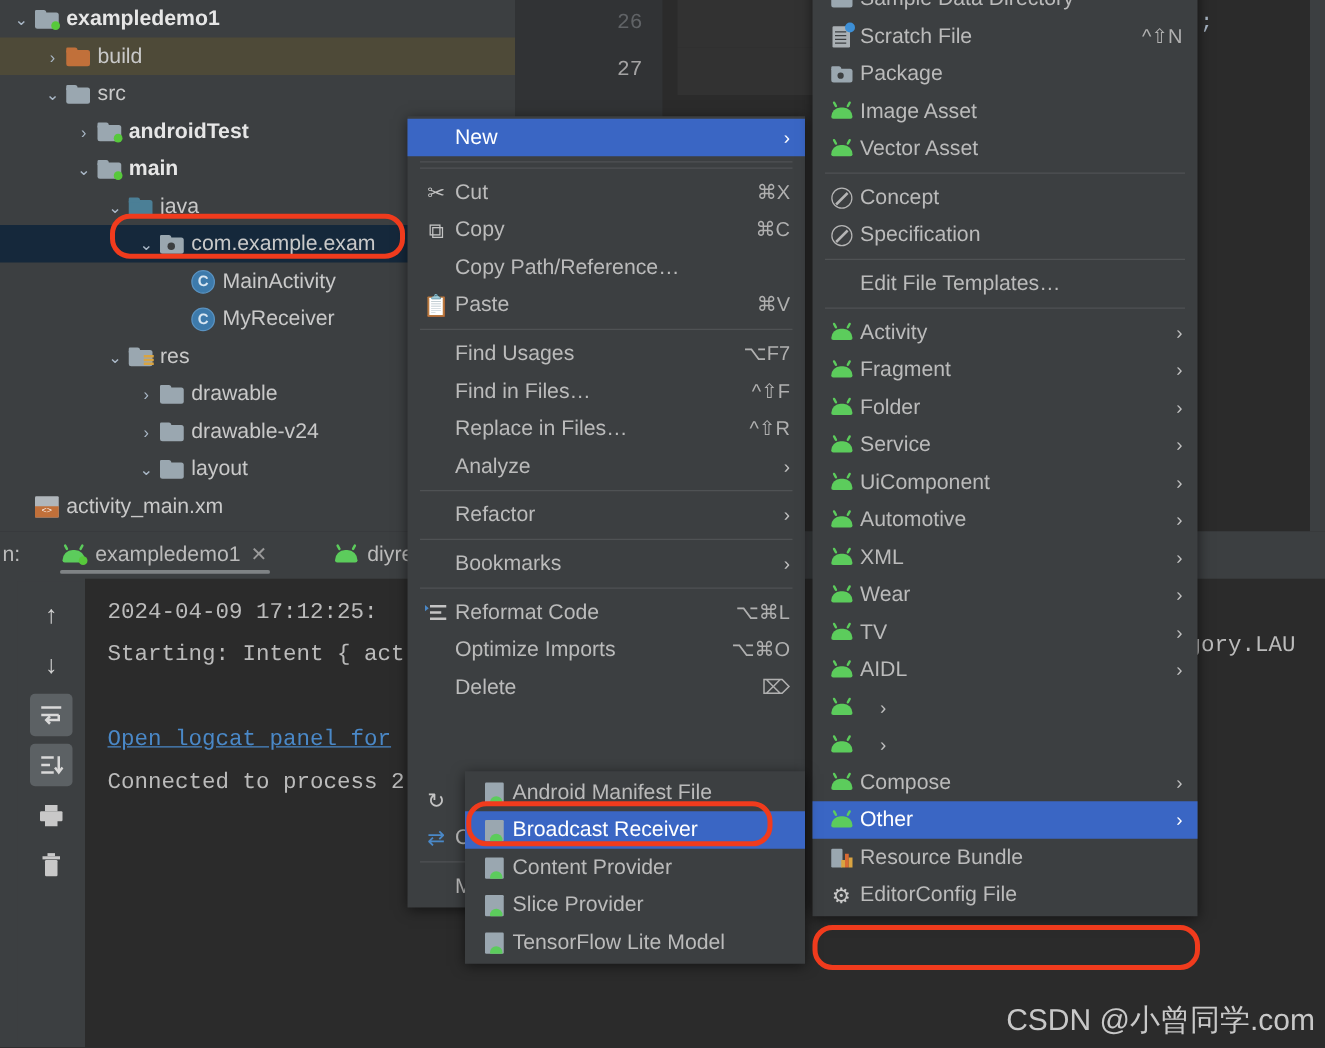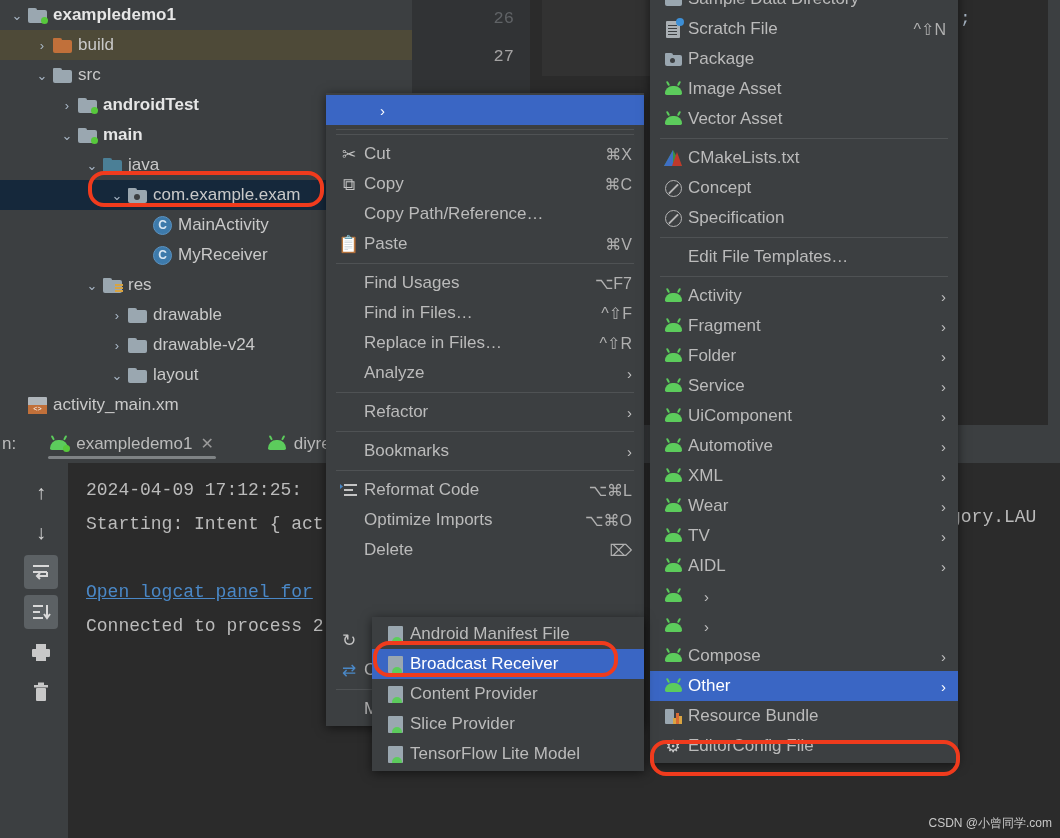--- a/index.html
+++ b/index.html
@@ -261,21 +261,21 @@
     content: ""; position: absolute; left: 0; top: 0; width: 15px; height: 17px;
     background: #9aa7b0; border-radius: 1px;
   }
   .mfile-ico .dr {
     position: absolute; left: 4px; bottom: 0px; width: 10px; height: 6px;
     border-radius: 6px 6px 1px 1px; background: #5ccc5c; z-index: 2;
   }
 
   .watermark {
     position: absolute; right: 8px; bottom: 6px; color: #c8c8c8;
-    font-size: 12px; z-index: 70; white-space: nowrap;
+    font-size: 24px; z-index: 70; white-space: nowrap;
   }
 </style>
 </head>
 <body>
 
 <div id="root">
 
   <div class="editor">
     <div class="gutter">
       <div class="gline">26</div>
@@ -479,20 +479,21 @@
       <div class="cline clink">Open logcat panel for</div>
       <div class="cline">Connected to process 2</div>
     </div>
   </div>
 
   <div style="position:absolute;left:950px;top:500px;width:110px;height:34px;color:#bbb;font-family:'Liberation Mono',monospace;font-size:18px;line-height:34px;z-index:5;">gory.LAU</div>
 
   <div class="menu" id="ctxmenu">
       <div class="mi sel">
         <span class="mi-ico"></span>
+        <span class="mi-label">New</span>
         <span class="arrow">›</span>
       </div>
       <div class="msep"></div>
       <div class="msep"></div>
       <div class="mi">
         <span class="mi-ico">
           <span class="g-scissors">✂</span>
         </span>
         <span class="mi-label">Cut</span>
         <span class="mi-acc">⌘X</span>
@@ -632,26 +633,20 @@
           <span class="droid-sm">
             <i class="a1"></i>
             <i class="a2"></i>
           </span>
         </span>
         <span class="mi-label">Vector Asset</span>
       </div>
       <div class="msep"></div>
       <div class="mi">
         <span class="mi-ico">
-          <span class="cmake-ico"></span>
-        </span>
-        <span class="mi-label">CMakeLists.txt</span>
-      </div>
-      <div class="mi">
-        <span class="mi-ico">
           <span class="circ-ico"></span>
         </span>
         <span class="mi-label">Concept</span>
       </div>
       <div class="mi">
         <span class="mi-ico">
           <span class="circ-ico"></span>
         </span>
         <span class="mi-label">Specification</span>
       </div>

